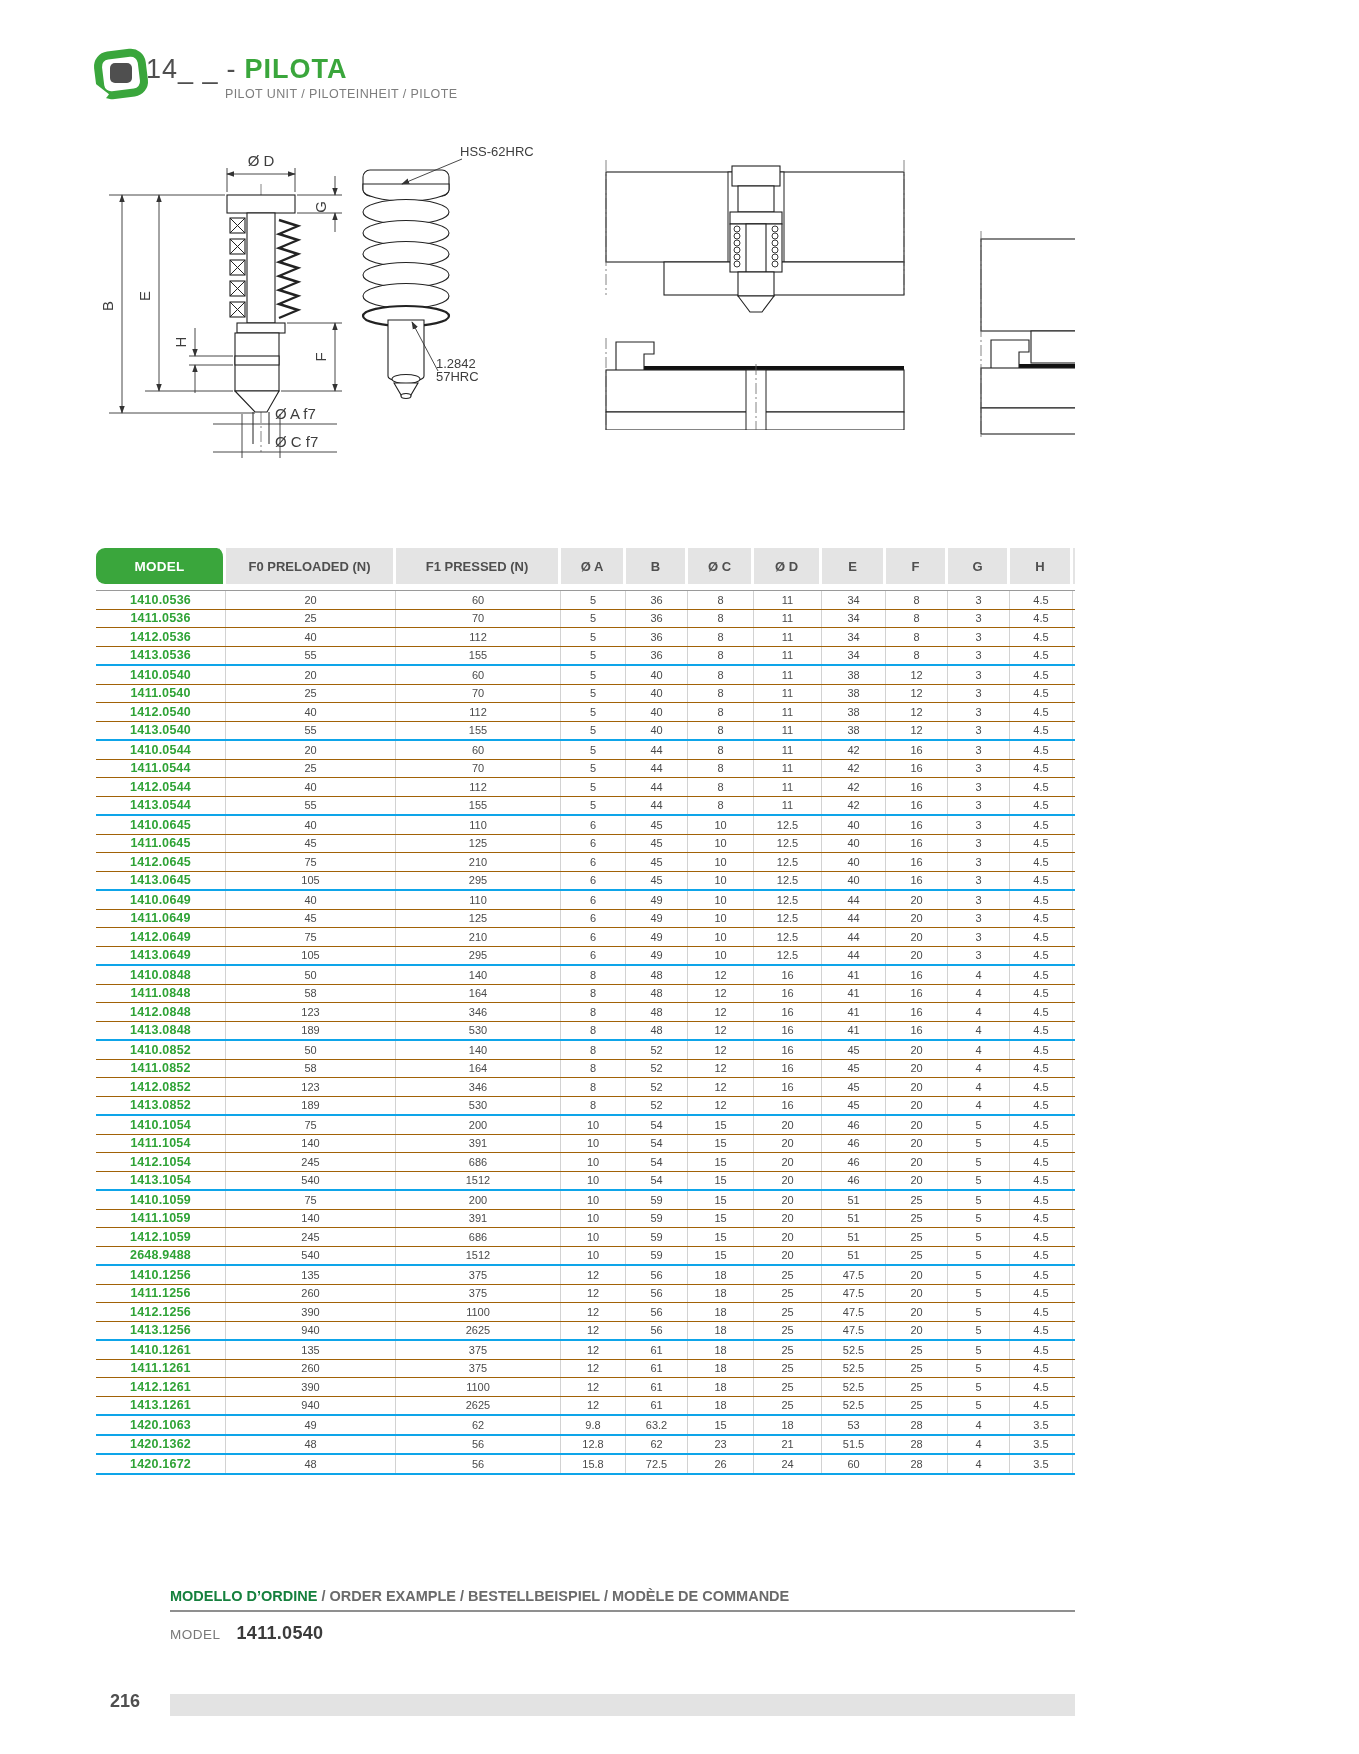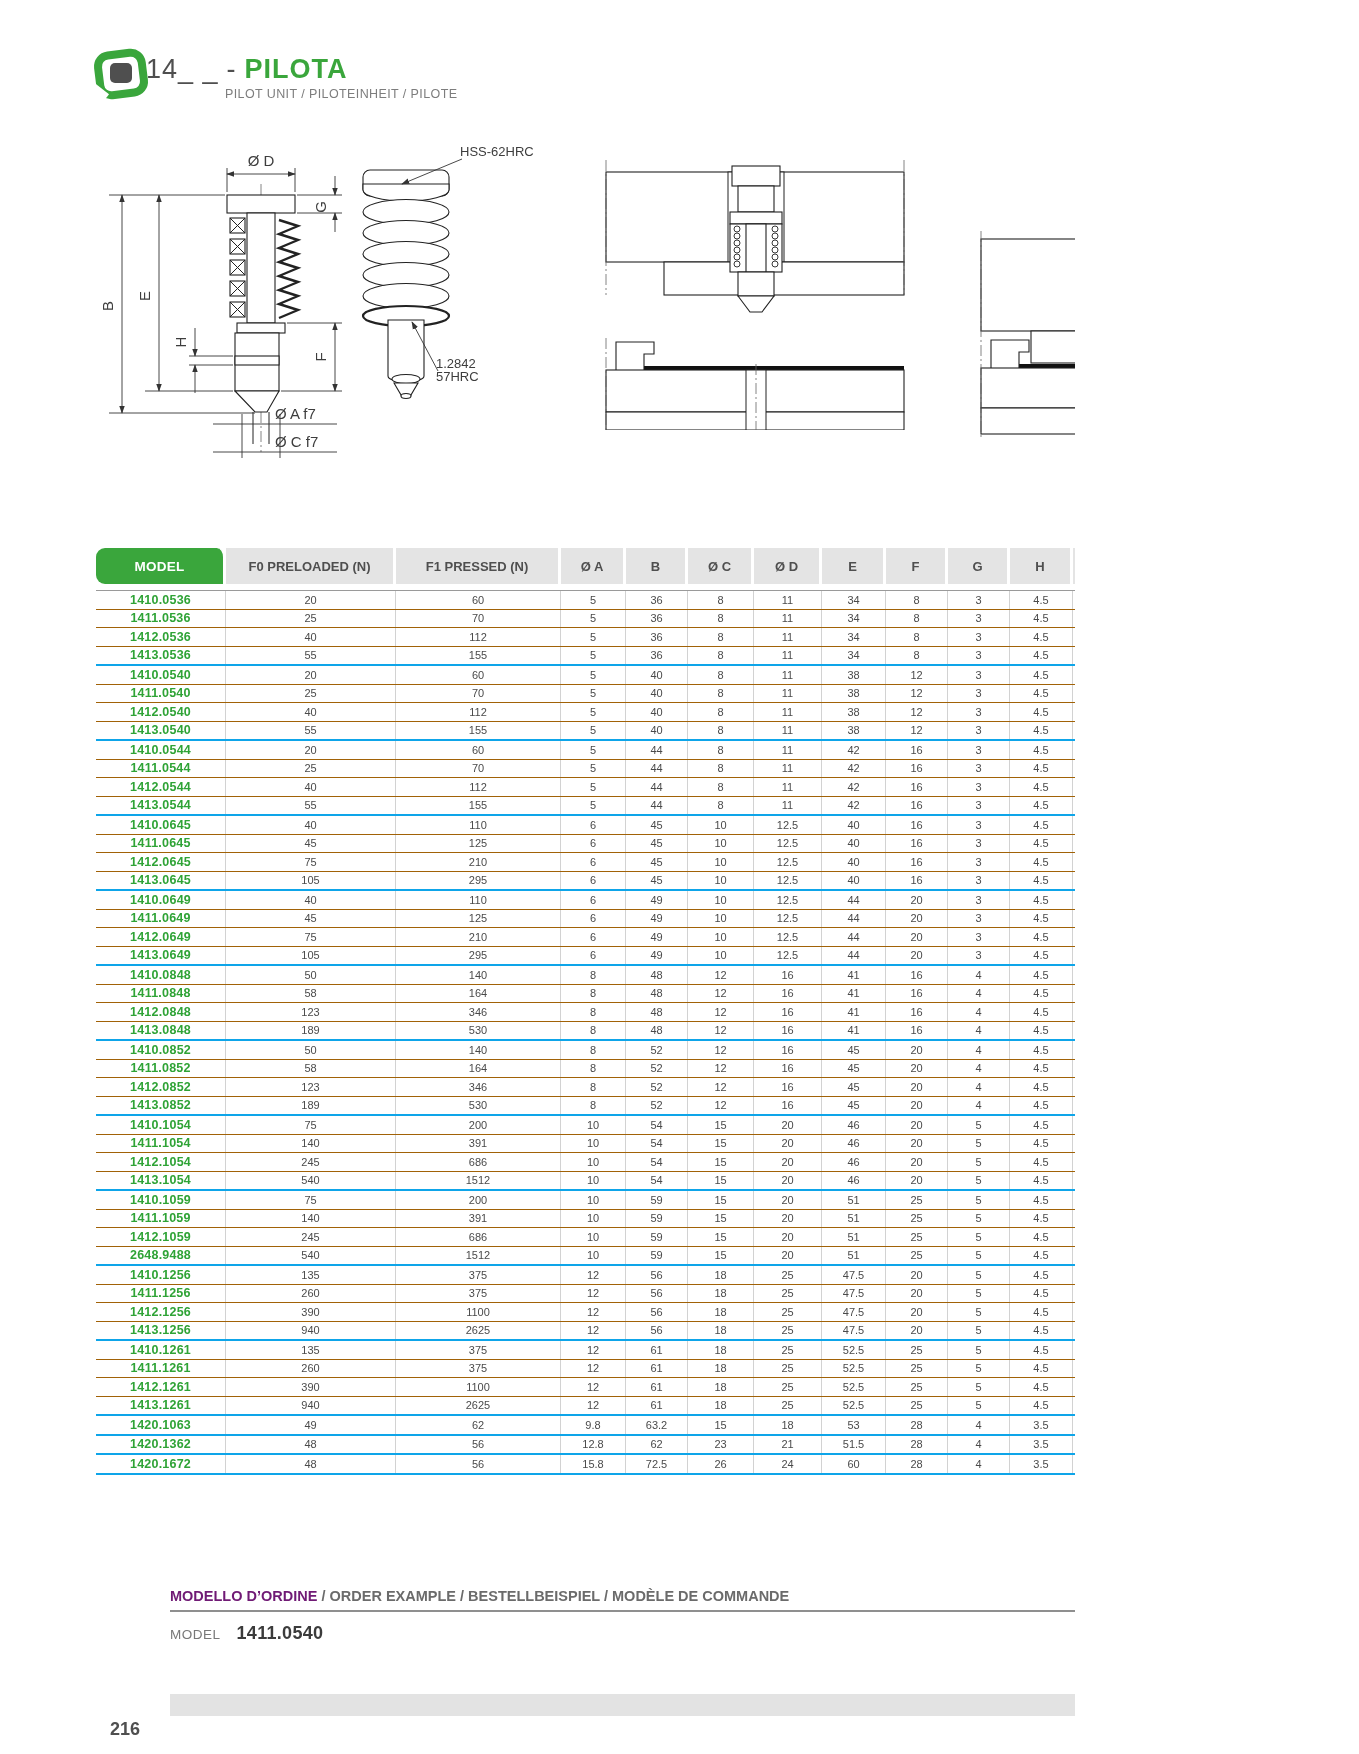--- a/index.html
+++ b/index.html
@@ -36,28 +36,28 @@
   .tbody{margin-top:6px;border-top:1px solid #9a9a9a;}
   .trow{height:17.5px;border-bottom:1px solid #a16207;}
   .trow.group-end{border-bottom:2px solid #0ea5e9;}
   .tcell{font-size:11px;color:#4a4a4a;display:flex;align-items:center;justify-content:center;
          border-right:1px solid #d2d2d2;box-sizing:border-box;overflow:hidden;}
   .tcell.c0{color:#2fa336;font-weight:bold;font-size:12.5px;letter-spacing:.2px;}
   .tcell.c11{border-right:none;font-size:10px;color:#5a5a5a;letter-spacing:.3px;}
 
   
   .order-heading{position:absolute;left:170px;top:1588px;font-size:14.5px;white-space:nowrap;}
-  .order-heading .b{font-weight:bold;color:#701a75;}
+  .order-heading .b{font-weight:bold;color:#15803d;}
   .order-heading .r{color:#6b6b6b;font-weight:bold;}
   .order-rule{position:absolute;left:170px;top:1610px;width:1113px;height:2px;background:#8f8f8f;}
   .order-model{position:absolute;left:170px;top:1623px;white-space:nowrap;}
   .order-model .lab{font-size:13.5px;color:#787878;letter-spacing:.5px;}
   .order-model .val{font-size:18px;font-weight:bold;color:#3b3b3b;margin-left:16px;letter-spacing:.3px;}
   .footer-bar{position:absolute;left:170px;top:1694px;width:1189px;height:22px;background:#e3e3e3;}
-  .page-number{position:absolute;left:110px;top:1691px;font-size:18px;font-weight:bold;color:#4f4f4f;margin-top:28px;}
+  .page-number{position:absolute;left:110px;top:1691px;font-size:18px;font-weight:bold;color:#4f4f4f;}
 </style>
 </head>
 <body>
 
 <div class="page">
 
   <svg width="0" height="0" style="position:absolute">
     <defs>
       <pattern id="h1" width="10" height="10" patternUnits="userSpaceOnUse">
         <path d="M0,10 L10,0 M-2.5,2.5 L2.5,-2.5 M7.5,12.5 L12.5,7.5" stroke="#3a3a3a" stroke-width="0.8"></path>

